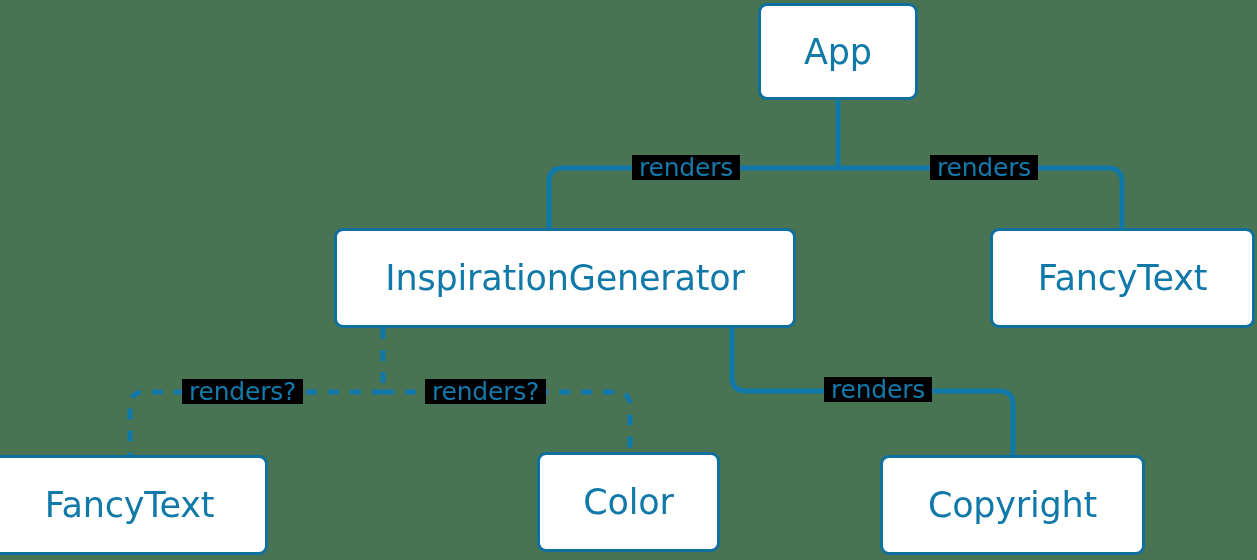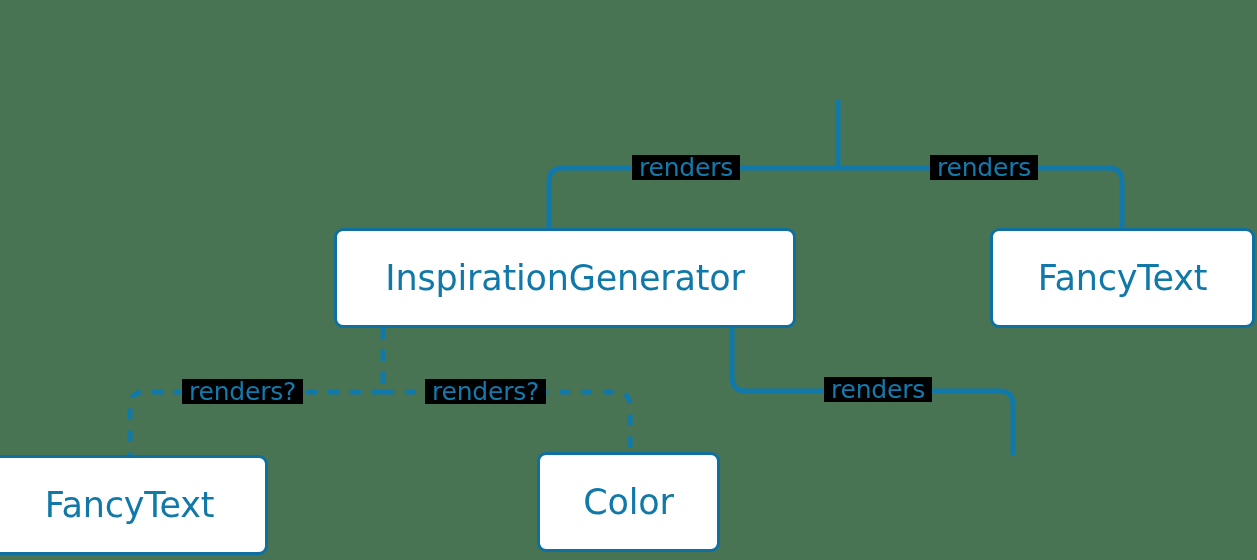--- a/index.html
+++ b/index.html
@@ -71,37 +71,43 @@
       <path d="M 732 328 L 732 377 Q 732 391 746 391 L 999 391 Q 1013 391 1013 405 L 1013 455"></path>
 
       <path stroke-dasharray="11 11" d="M 383 328 L 383 392"></path>
 
       <path stroke-dasharray="11 11" d="M 383 392 L 144 392 Q 130 392 130 406 L 130 455"></path>
 
       <path stroke-dasharray="11 11" d="M 383 392 L 616 392 Q 630 392 630 406 L 630 452"></path>
     </g>
   </svg>
 
+  <div class="node" style="left:758px; top:3px; width:160px; height:97px;">
+    <span class="node-label">App</span>
+  </div>
 
   <div class="node" style="left:334px; top:228px; width:462px; height:100px;">
     <span class="node-label">InspirationGenerator</span>
   </div>
 
   <div class="node" style="left:990px; top:228px; width:265px; height:100px;">
     <span class="node-label">FancyText</span>
   </div>
 
   <div class="node" style="left:-9px; top:455px; width:277px; height:100px;">
     <span class="node-label">FancyText</span>
   </div>
 
   <div class="node" style="left:537px; top:452px; width:183px; height:100px;">
     <span class="node-label">Color</span>
   </div>
 
+  <div class="node" style="left:880px; top:455px; width:265px; height:100px;">
+    <span class="node-label">Copyright</span>
+  </div>
 
   <div class="edge-label" style="left:632px; top:155px;">renders</div>
 
   <div class="edge-label" style="left:930px; top:155px;">renders</div>
 
   <div class="edge-label" style="left:182px; top:379px;">renders?</div>
 
   <div class="edge-label" style="left:425px; top:379px;">renders?</div>
 
   <div class="edge-label" style="left:824px; top:377px;">renders</div>

